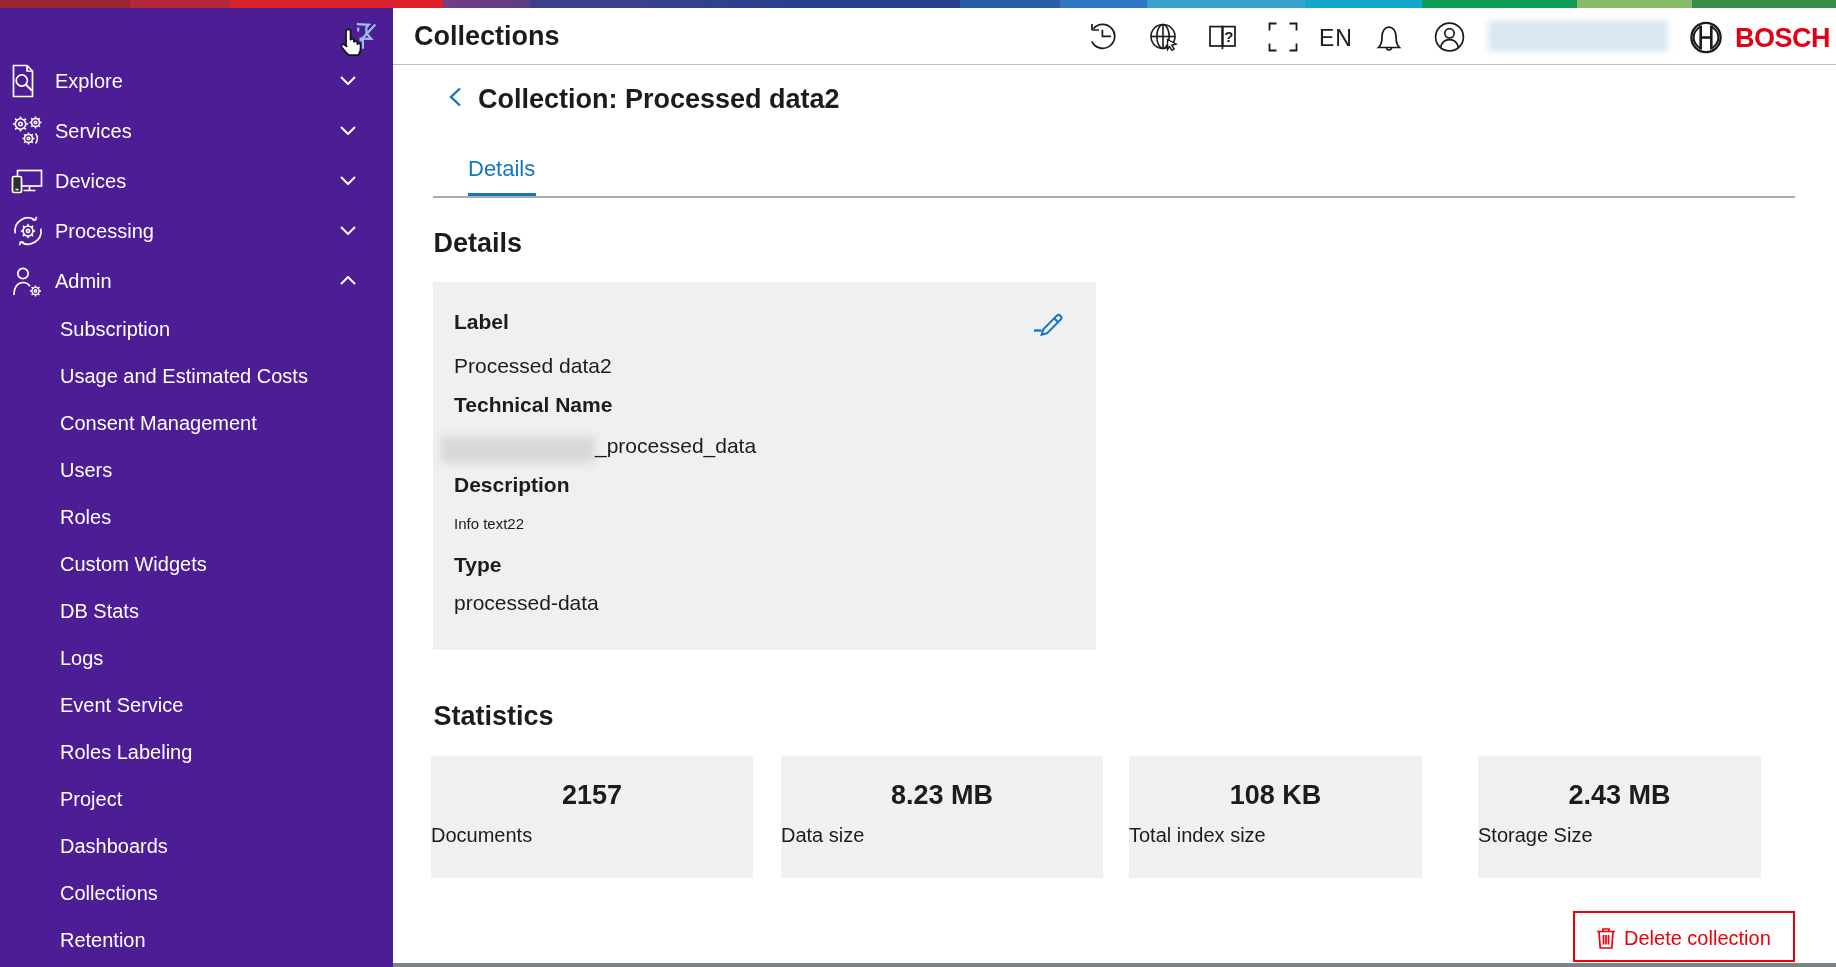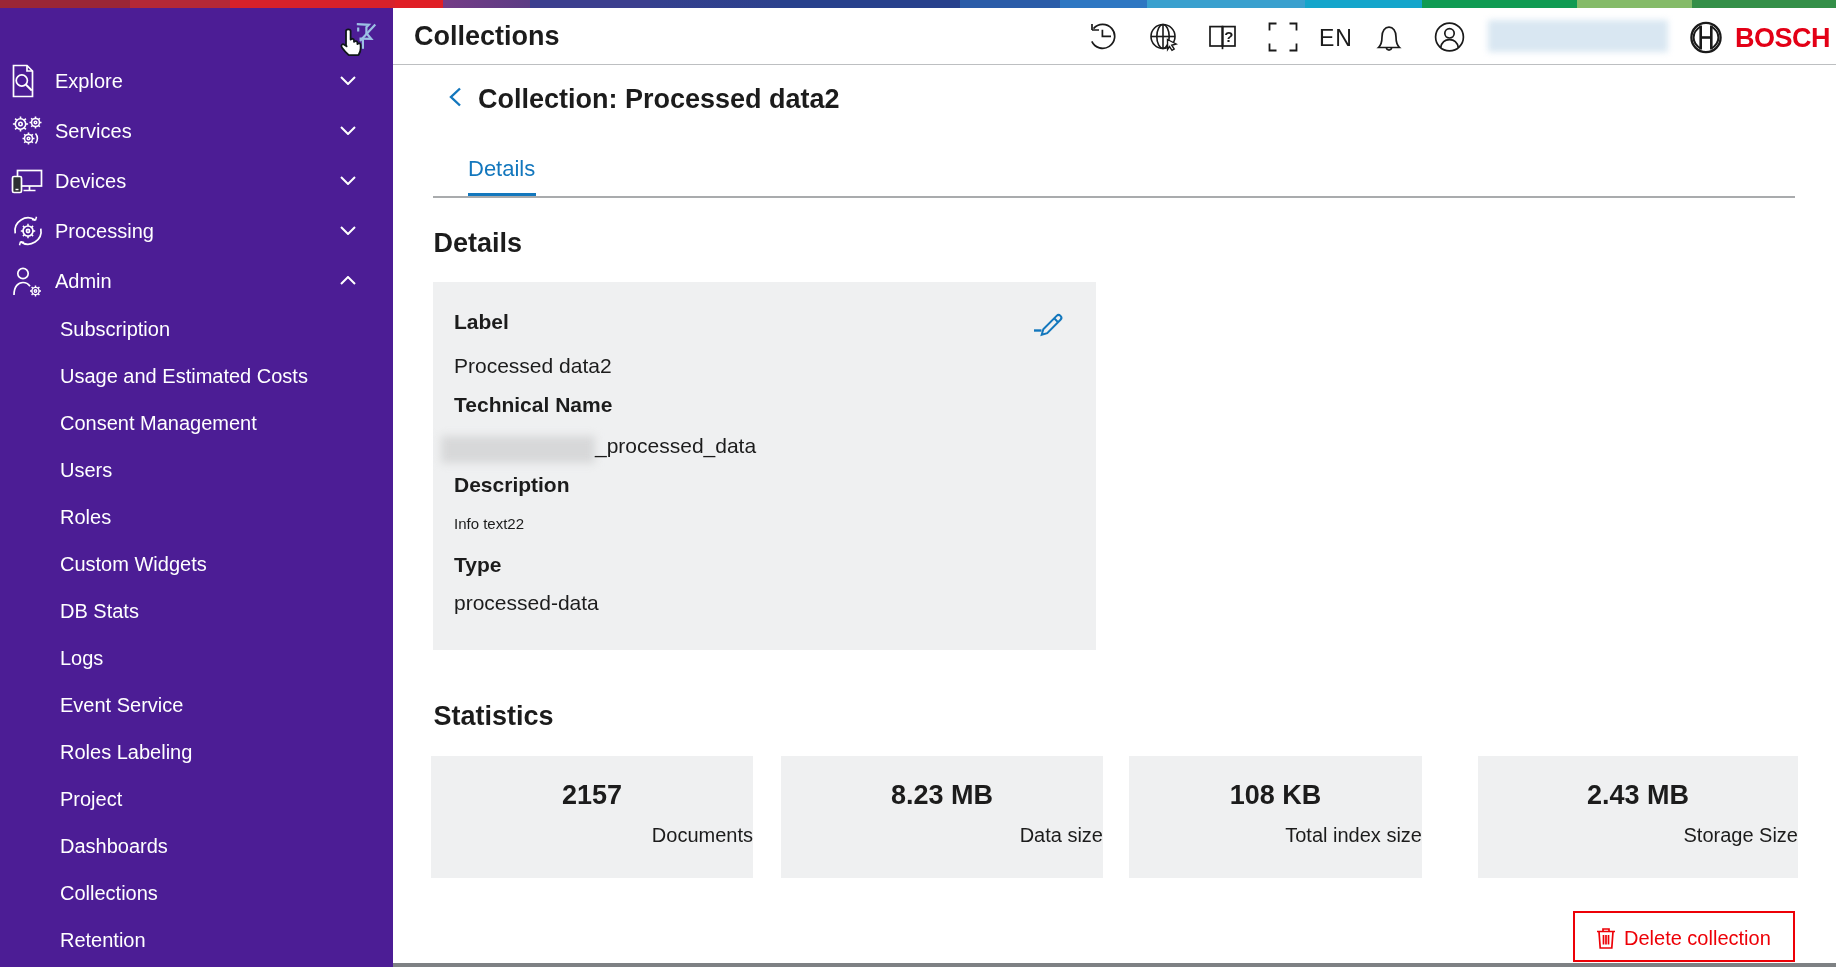--- a/index.html
+++ b/index.html
@@ -39,21 +39,21 @@
   .b { font-weight:bold; }
   .blue { color:#1377bd; }
   #tabline { position:absolute; left:433px; top:196.4px; width:1362px; height:1.3px; background:#a9abad; }
   #tabu { position:absolute; left:467.5px; top:193.2px; width:68.5px; height:3.3px; background:#1377bd; }
   #dcard { position:absolute; left:433px; top:282px; width:663px; height:368px; background:#eff0f1; }
   #blurbox { position:absolute; left:441px; top:436px; width:154px; height:27px;
     background:#d7d8d9; filter:blur(4px); }
   .scard { position:absolute; top:756px; height:122px; background:#eff0f1; }
   .snum { position:absolute; width:100%; text-align:center; top:25.7px; font-size:27px;
     font-weight:bold; line-height:1; color:#1c1c1c; }
-  .slab { position:absolute; width:100%; text-align:right; top:69.2px; font-size:20px;
+  .slab { position:absolute; width:100%; text-align:left; top:69.2px; font-size:20px;
     line-height:1; color:#1c1c1c; }
   #delbtn { position:absolute; left:1573px; top:911px; width:222px; height:51px;
     border:2px solid #ed0007; background:#fff; }
   #deltxt { position:absolute; left:49px; top:15.4px; font-size:20px; color:#ed0007; line-height:1; white-space:nowrap; }
   #botline { position:absolute; left:393px; top:963px; width:1443px; height:4px; background:#7e8184; }
 </style>
 </head>
 <body>
 <div id="stripe"></div>
 <div id="sidebar">
@@ -234,21 +234,21 @@
     <div class="slab">Documents</div>
   </div>
 <div class="scard" style="left:781px;width:322px">
     <div class="snum">8.23 MB</div>
     <div class="slab">Data size</div>
   </div>
 <div class="scard" style="left:1129px;width:293px">
     <div class="snum">108 KB</div>
     <div class="slab">Total index size</div>
   </div>
-<div class="scard" style="left:1478px;width:320px">
+<div class="scard" style="left:1478px;width:283px">
     <div class="snum">2.43 MB</div>
     <div class="slab">Storage Size</div>
   </div>
 
 <div id="delbtn">
   <svg style="position:absolute;left:19px;top:13px" width="24" height="25" viewBox="0 0 24 25" fill="none" stroke="#ed0007" stroke-width="1.7">
     <path d="M3,5.5 H21 M9,5.5 V3 H15 V5.5"></path>
     <path d="M5,5.5 L6.2,22 H17.8 L19,5.5"></path>
     <path d="M9.5,9 V18.5 M12,9 V18.5 M14.5,9 V18.5"></path>
   </svg>

